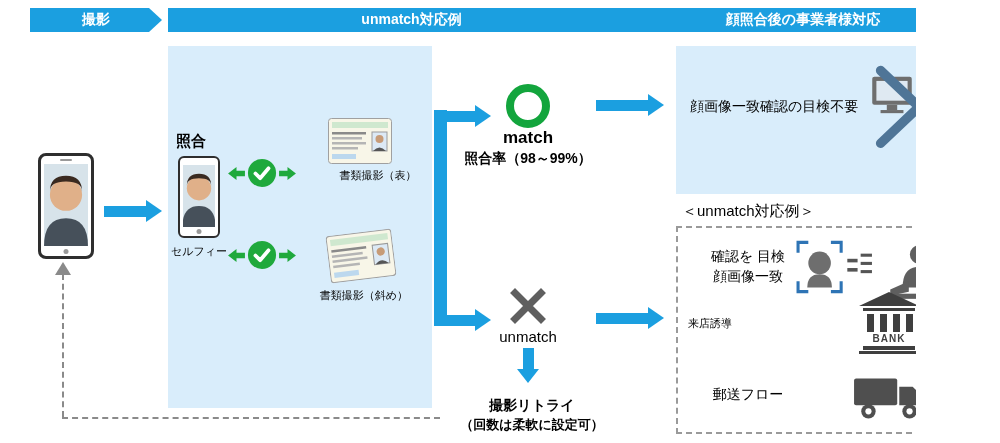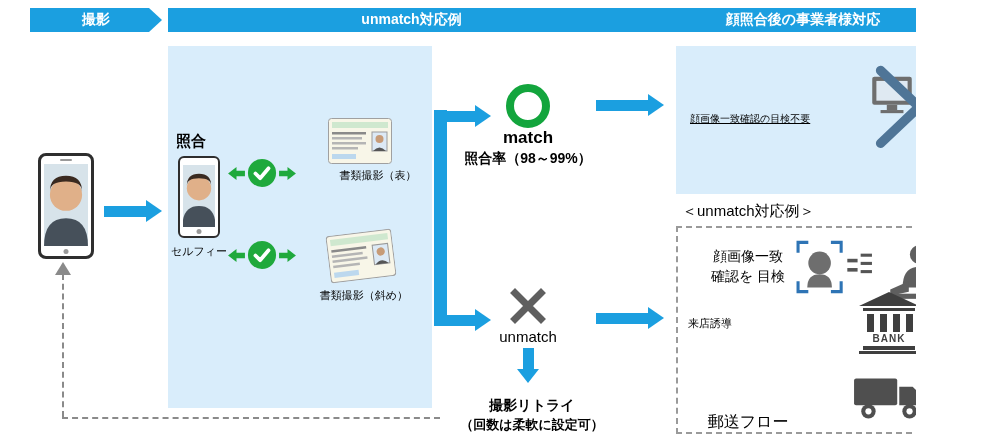--- a/index.html
+++ b/index.html
@@ -195,40 +195,40 @@
   <div class="lbl center" style="left:438px; top:396px; width:188px; font-size:14px; line-height:1.4;font-weight:bold;">
     <div>撮影リトライ</div>
     <div style="font-size:13px;">（回数は柔軟に設定可）</div>
   </div>
 
   <div class="dash-h" style="left:62px; top:417px; width:378px;"></div>
   <div class="dash-v" style="left:62px; top:274px; height:143px;"></div>
   <div class="dash-head-up" style="left:55px; top:262px;"></div>
 
   <div class="panel panel-after"></div>
-  <div class="lbl" style="left:690px; top:112px; width:200px; font-size:10px;text-decoration:underline;">顔画像一致確認の目検不要</div>
+  <div class="lbl" style="left:690px; top:98px; width:200px; font-size:14px;">顔画像一致確認の目検不要</div>
   <div class="icon" style="left:866px; top:62px;">
     <svg width="104" height="94" viewBox="0 0 100 90">
       <rect x="6" y="14" width="38" height="27" rx="2" fill="#6e6e6e"></rect>
       <rect x="10" y="18" width="30" height="19" fill="#dfe9f2"></rect>
       <rect x="20" y="41" width="10" height="5" fill="#6e6e6e"></rect>
       <rect x="14" y="46" width="22" height="3" fill="#6e6e6e"></rect>
       <circle cx="68" cy="26" r="11" fill="#6e6e6e"></circle>
       <path d="M50 70 Q50 42 68 42 Q86 42 86 70 Z" fill="#6e6e6e"></path>
       <path d="M14 8 L88 78 M88 8 L14 78" stroke="#4f7597" stroke-width="9" stroke-linecap="round"></path>
     </svg>
   </div>
 
   <div class="lbl" style="left:682px; top:202px; font-size:15px;">＜unmatch対応例＞</div>
 
   <div class="dashed-box"></div>
 
   <div class="lbl center" style="left:698px; top:246px; width:100px; font-size:14px; line-height:1.45;">
+    <div>確認を 目検</div>
     <div>顔画像一致</div>
-    <div>確認を 目検</div>
   </div>
   <div class="icon" style="left:796px; top:240px;">
     <svg width="78" height="54" viewBox="0 0 76 52">
       <path d="M2 12 V2 H12" fill="none" stroke="#2e74b5" stroke-width="3"></path>
       <path d="M34 2 H44 V12" fill="none" stroke="#2e74b5" stroke-width="3"></path>
       <path d="M44 40 V50 H34" fill="none" stroke="#2e74b5" stroke-width="3"></path>
       <path d="M12 50 H2 V40" fill="none" stroke="#2e74b5" stroke-width="3"></path>
       <circle cx="23" cy="22" r="11" fill="#6e6e6e"></circle>
       <path d="M11 46 Q11 33 23 33 Q35 33 35 46 Z" fill="#6e6e6e"></path>
       <rect x="50" y="18" width="10" height="3.5" fill="#555"></rect>
@@ -255,21 +255,21 @@
       <rect x="10" y="24" width="7" height="18" fill="#3f3f3f"></rect>
       <rect x="23" y="24" width="7" height="18" fill="#3f3f3f"></rect>
       <rect x="36" y="24" width="7" height="18" fill="#3f3f3f"></rect>
       <rect x="49" y="24" width="7" height="18" fill="#3f3f3f"></rect>
       <rect x="6" y="56" width="52" height="4" fill="#3f3f3f"></rect>
       <rect x="2" y="61" width="60" height="3" fill="#3f3f3f"></rect>
     </svg>
   </div>
   <div class="lbl center" style="left:857px; top:333px; width:64px; font-size:10px; font-weight:bold; letter-spacing:1px; color:#3f3f3f;">BANK</div>
 
-  <div class="lbl center" style="left:698px; top:386px; width:100px; font-size:16px;margin-top:26px;">郵送フロー</div>
+  <div class="lbl center" style="left:698px; top:386px; width:100px; font-size:14px;">郵送フロー</div>
   <div class="icon" style="left:852px; top:374px;">
     <svg width="74" height="48" viewBox="0 0 72 46">
       <rect x="2" y="4" width="42" height="26" rx="2" fill="#4f4f4f"></rect>
       <path d="M46 12 h13 l11 11 v7 h-24 z" fill="#4f4f4f"></path>
       <circle cx="16" cy="36" r="7" fill="#4f4f4f"></circle>
       <circle cx="16" cy="36" r="3" fill="#fff"></circle>
       <circle cx="56" cy="36" r="7" fill="#4f4f4f"></circle>
       <circle cx="56" cy="36" r="3" fill="#fff"></circle>
     </svg>
   </div>

